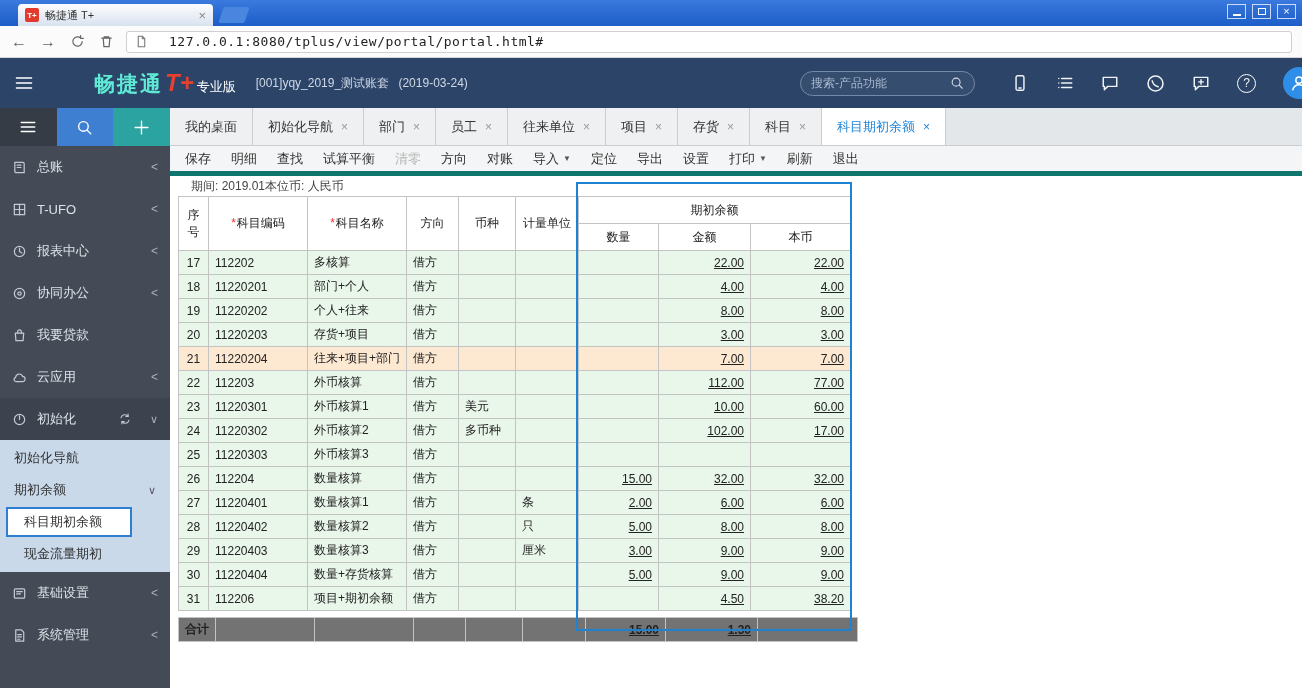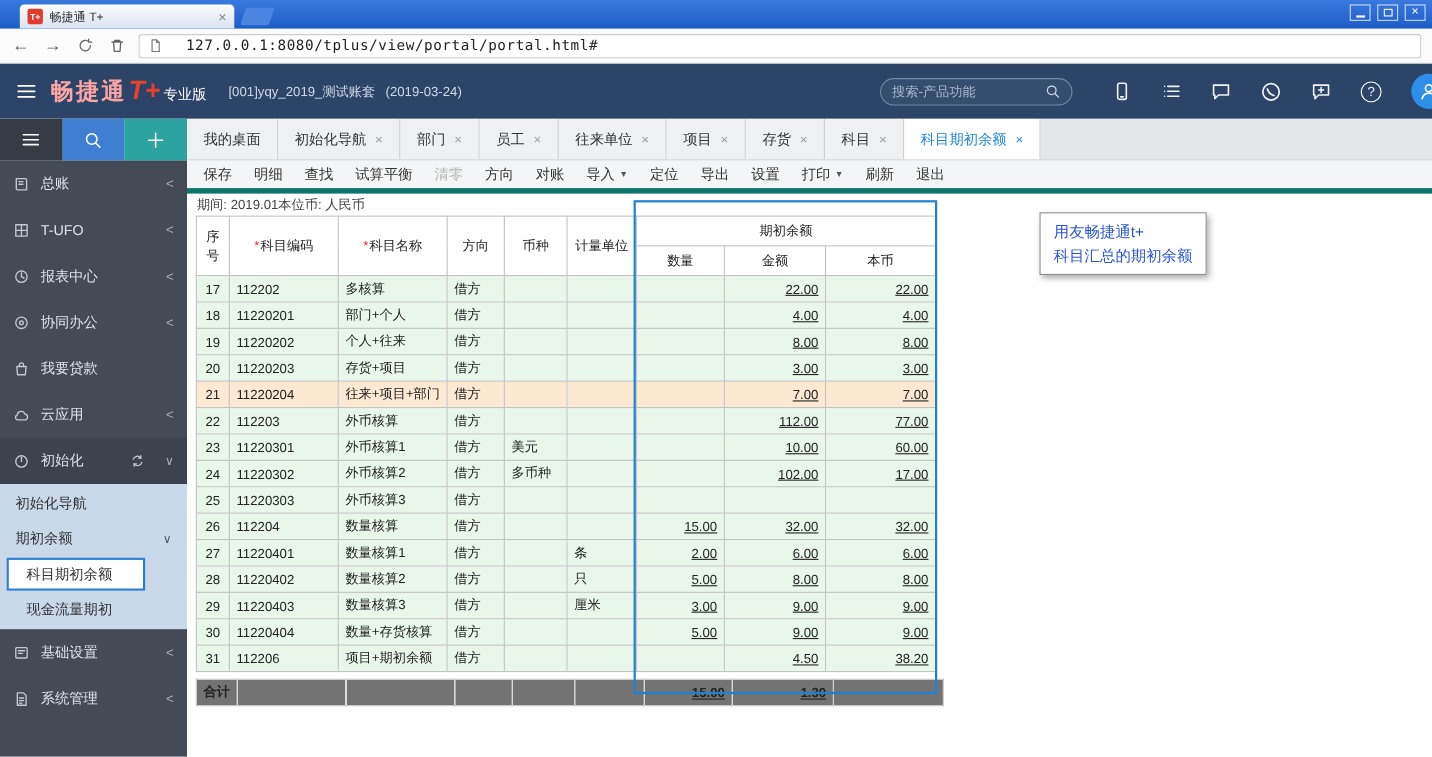--- a/index.html
+++ b/index.html
@@ -19,21 +19,21 @@
   .wc-max { width:8px; height:7px; border:1.5px solid #fff; }
 
   .addressbar { height:32px; background:#fbfbfb; border-bottom:1px solid #d6d6d6; display:flex; align-items:center; padding:0 10px; gap:11px; }
   .nav-ic { color:#666; font-size:16px; width:18px; text-align:center; display:flex; align-items:center; justify-content:center; }
   .urlbox { flex:1; height:22px; background:#fff; border:1px solid #cfcfcf; border-radius:3px; display:flex; align-items:center; padding:0 8px; gap:21px; color:#777; }
   .url { font-family:"DejaVu Sans Mono","Liberation Mono",monospace; font-size:13px; color:#222; letter-spacing:.5px; }
 
   
   .appheader { height:50px; background:#2b4468; display:flex; align-items:center; padding:0 0 0 14px; gap:12px; overflow:hidden; color:#fff; }
   .brandwrap { display:flex; align-items:baseline; }
-  .brand { color:#fca5a5; font-size:21px; font-weight:bold; letter-spacing:2px; }
+  .brand { color:#5eead4; font-size:21px; font-weight:bold; letter-spacing:2px;margin-left:48px; }
   .logoTp { color:#e8402f; font-size:24px; font-weight:bold; font-style:italic; margin-left:2px; }
   .edition { color:#fff; font-size:13px; margin-left:3px; }
   .account { color:#cfd9e6; font-size:12px; margin-left:8px; white-space:nowrap; }
   .hsearch { margin-left:auto; width:175px; height:25px; border:1px solid #7489a6; border-radius:13px; display:flex; align-items:center; padding:0 10px; background:rgba(255,255,255,.05); flex:none; }
   .hsearch input { flex:1; background:transparent; border:none; outline:none; color:#c7d3e2; font-size:12px; width:120px; }
   .hsearch input::placeholder { color:#a9b8cc; }
   .hicons { display:flex; gap:27px; align-items:center; margin-left:24px; color:#f0f3f7; flex:none; }
   .qmark { border:1.4px solid #fff; border-radius:50%; width:19px; height:19px; display:flex; align-items:center; justify-content:center; font-size:12px; }
   .avatar { width:32px; height:32px; border-radius:50%; background:#2f8fe8; display:flex; align-items:center; justify-content:center; margin-right:-13px; color:#fff; flex:none; }
 
@@ -65,21 +65,21 @@
   .sub-item.child { padding-left:24px; }
   .sub-item.selected { background:#fff; border:2px solid #2e7fd0; height:30px; width:126px; margin:1px 0 1px 6px; padding-left:16px; }
   .s-fill { flex:1; }
 
   
   .main { flex:1; position:relative; background:#fff; overflow:hidden; }
   .toolbar { height:30px; display:flex; align-items:center; background:#f4f5f6; border-bottom:5px solid #0f766e; padding:0 6px; gap:2px; font-size:13px; }
   .tb-btn { padding:0 9px; color:#333; display:flex; align-items:center; gap:4px; cursor:default; }
   .tb-btn.disabled { color:#b5b5b5; }
   .tb-btn .dd { font-size:8px; color:#555; }
-  .period { height:20px; font-size:12px; color:#444; display:flex; align-items:center; padding-left:9px; }
+  .period { height:20px; font-size:12px; color:#444; display:flex; align-items:center; padding-left:21px; }
 
   table.grid { border-collapse:collapse; table-layout:fixed; margin-left:8px; font-size:12px; color:#222; }
   .grid th { border:1px solid #c3c3c3; background:#fff; font-weight:normal; height:27px; padding:0 4px; text-align:center; }
   .grid td { border:1px solid #c3c3c3; height:24px; padding:0 6px; background:#e9f6ea; overflow:hidden; white-space:nowrap; }
   .grid tr.highlight td { background:#fde8d2; }
   .grid td.num { text-align:right;text-decoration:underline; }
   .grid td.ctr { text-align:center; }
   .req { color:#e33; margin-right:1px; }
   table.total-grid { margin-top:6px; }
   table.total-grid td { background:#737373; font-weight:bold; }
@@ -647,18 +647,14 @@
         <td></td>
         <td></td>
         <td class="num">15.00</td>
         <td class="num">1.30</td>
         <td class="num"></td>
       </tr>
     </tbody>
       </table>
 
     <div class="bluerect"></div>
-    <div class="callout">
-      <div>用友畅捷通t+</div>
-      <div>科目汇总的期初余额</div>
-    </div>
   </main>
 </div>
 
 </body></html>

